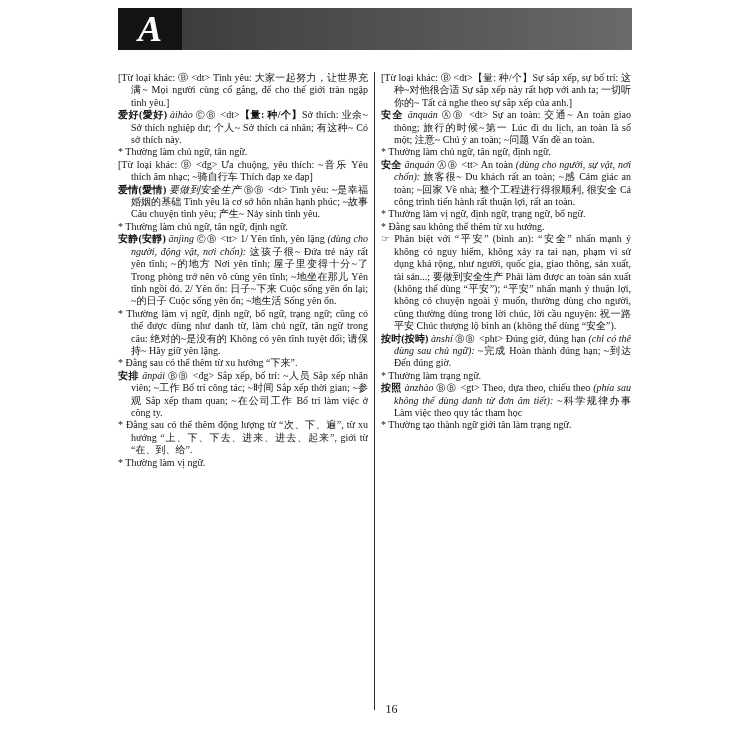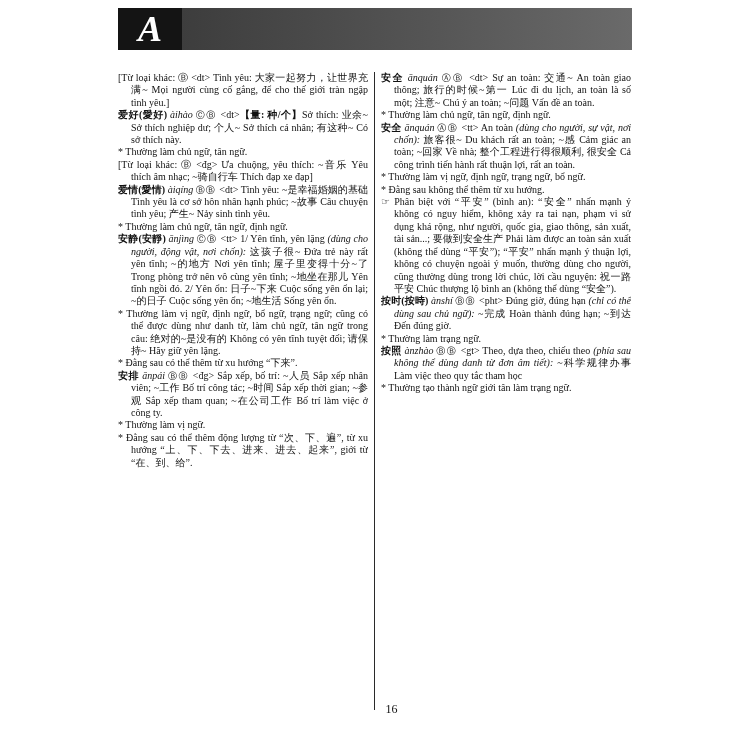--- a/index.html
+++ b/index.html
@@ -100,48 +100,51 @@
       <div class="para">
         <b class="hw">爱好(愛好) </b><i class="py">àihào </i><span class="lv">ⒸⒷ </span><b class="tag">&lt;dt&gt;</b><b class="mw">【量: 种/个】</b><span>Sở thích: 业余~ Sở thích nghiệp dư; 个人~ Sở thích cá nhân; 有这种~ Có sở thích này.</span>
       </div>
       <div class="para">
         <span>* Thường làm chủ ngữ, tân ngữ.</span>
       </div>
       <div class="para">
         <span>[Từ loại khác: Ⓑ &lt;đg&gt; Ưa chuộng, yêu thích: ~音乐 Yêu thích âm nhạc; ~骑自行车 Thích đạp xe đạp]</span>
       </div>
       <div class="para">
-        <b class="hw">爱情(愛情) </b><i class="py">àiqíng </i><span class="lv">ⒷⒷ </span><b class="tag">&lt;dt&gt; </b><span>Tình yêu: ~是幸福婚姻的基础 Tình yêu là cơ sở hôn nhân hạnh phúc; ~故事 Câu chuyện tình yêu; 产生~ Nảy sinh tình yêu.</span>
+        <b class="hw">爱情(愛情) </b><i class="py">要做到安全生产 </i><span class="lv">ⒷⒷ </span><b class="tag">&lt;dt&gt; </b><span>Tình yêu: ~是幸福婚姻的基础 Tình yêu là cơ sở hôn nhân hạnh phúc; ~故事 Câu chuyện tình yêu; 产生~ Nảy sinh tình yêu.</span>
       </div>
       <div class="para">
         <span>* Thường làm chủ ngữ, tân ngữ, định ngữ.</span>
       </div>
       <div class="para">
         <b class="hw">安静(安靜) </b><i class="py">ānjìng </i><span class="lv">ⒸⒷ </span><b class="tag">&lt;tt&gt; </b><span>1/ Yên tĩnh, yên lặng </span><span class="it">(dùng cho người, động vật, nơi chốn):</span><span> 这孩子很~ Đứa trẻ này rất yên tĩnh; ~的地方 Nơi yên tĩnh; 屋子里变得十分~了 Trong phòng trở nên vô cùng yên tĩnh; ~地坐在那儿 Yên tĩnh ngồi đó. 2/ Yên ổn: 日子~下来 Cuộc sống yên ổn lại; ~的日子 Cuộc sống yên ổn; ~地生活 Sống yên ổn.</span>
       </div>
       <div class="para">
         <span>* Thường làm vị ngữ, định ngữ, bổ ngữ, trạng ngữ; cũng có thể được dùng như danh từ, làm chủ ngữ, tân ngữ trong câu: 绝对的~是没有的 Không có yên tĩnh tuyệt đối; 请保持~ Hãy giữ yên lặng.</span>
       </div>
       <div class="para">
         <span>* Đằng sau có thể thêm từ xu hướng “下来”.</span>
       </div>
       <div class="para">
         <b class="hw">安排 </b><i class="py">ānpái </i><span class="lv">ⒷⒷ </span><b class="tag">&lt;đg&gt; </b><span>Sắp xếp, bố trí: ~人员 Sắp xếp nhân viên; ~工作 Bố trí công tác; ~时间 Sắp xếp thời gian; ~参观 Sắp xếp tham quan; ~在公司工作 Bố trí làm việc ở công ty.</span>
       </div>
       <div class="para">
-        <span>* Thường làm vị ngữ.</span>
+        <span>* Đằng sau có thể thêm động lượng từ “次、下、遍”, từ xu hướng “上、下、下去、进来、进去、起来”, giới từ “在、到、给”.</span>
       </div>
       <div class="para">
-        <span>* Đằng sau có thể thêm động lượng từ “次、下、遍”, từ xu hướng “上、下、下去、进来、进去、起来”, giới từ “在、到、给”.</span>
+        <span>* Thường làm vị ngữ.</span>
       </div>
     </div>
 
     <div class="divider"></div>
 
     <div class="col">
+      <div class="para">
+        <span>[Từ loại khác: Ⓑ &lt;dt&gt;【量: 种/个】Sự sắp xếp, sự bố trí: 这种~对他很合适 Sự sắp xếp này rất hợp với anh ta; 一切听你的~ Tất cả nghe theo sự sắp xếp của anh.]</span>
+      </div>
       <div class="para">
         <b class="hw">安全 </b><i class="py">ānquán </i><span class="lv">ⒶⒷ </span><b class="tag">&lt;dt&gt; </b><span>Sự an toàn: 交通~ An toàn giao thông; 旅行的时候~第一 Lúc đi du lịch, an toàn là số một; 注意~ Chú ý an toàn; ~问题 Vấn đề an toàn.</span>
       </div>
       <div class="para">
         <span>* Thường làm chủ ngữ, tân ngữ, định ngữ.</span>
       </div>
       <div class="para">
         <b class="hw">安全 </b><i class="py">ānquán </i><span class="lv">ⒶⒷ </span><b class="tag">&lt;tt&gt; </b><span>An toàn </span><span class="it">(dùng cho người, sự vật, nơi chốn):</span><span> 旅客很~ Du khách rất an toàn; ~感 Cảm giác an toàn; ~回家 Về nhà; 整个工程进行得很顺利, 很安全 Cả công trình tiến hành rất thuận lợi, rất an toàn.</span>
       </div>
       <div class="para">

